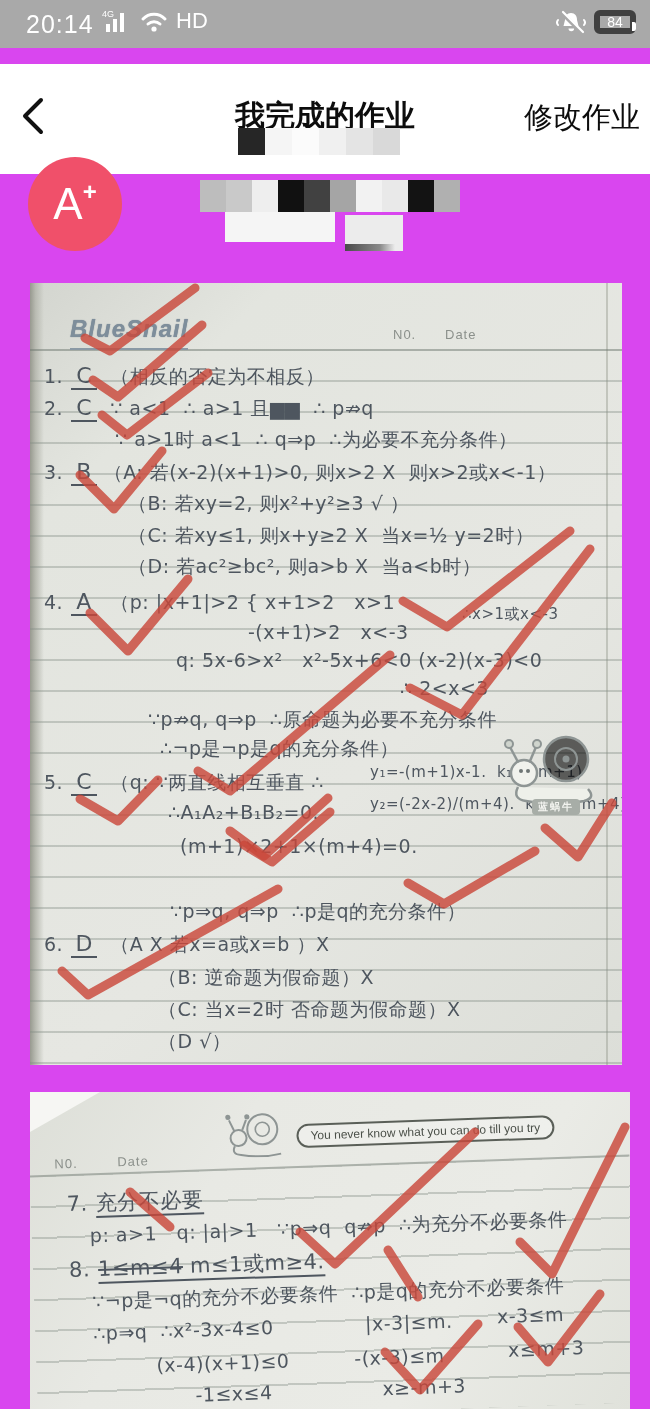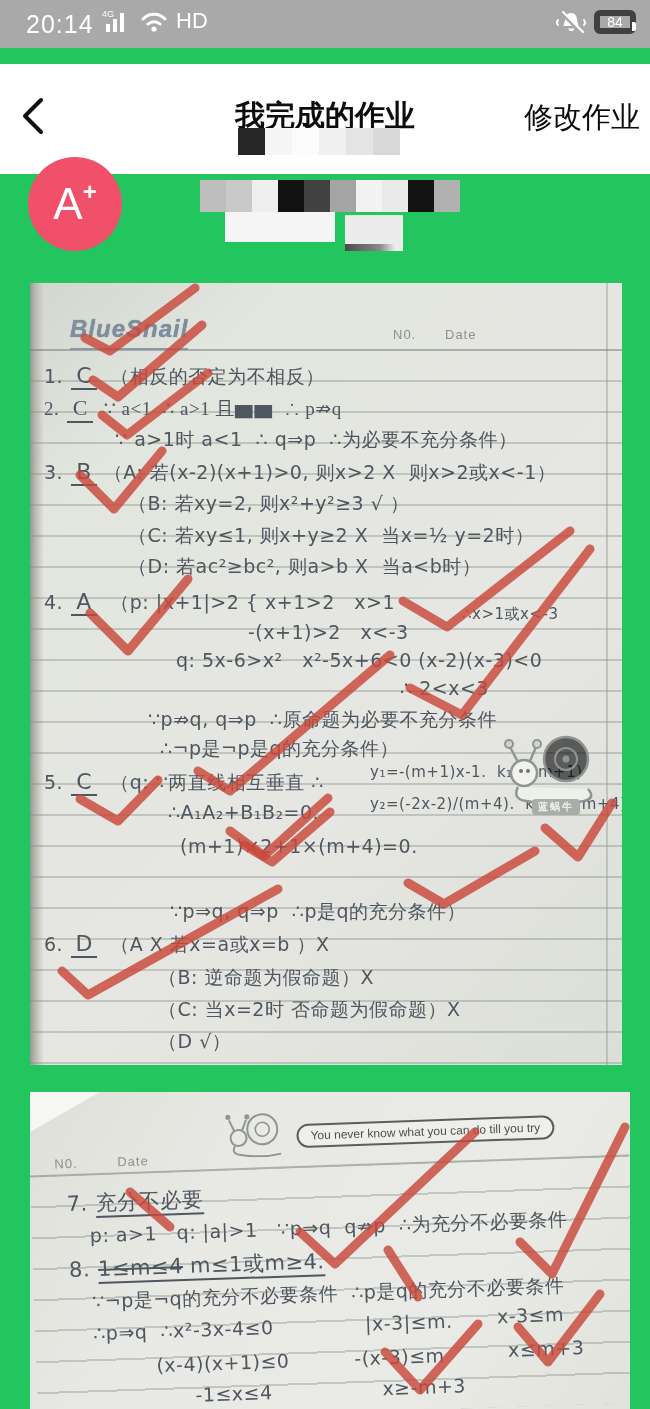--- a/index.html
+++ b/index.html
@@ -1,18 +1,18 @@
 <!DOCTYPE html>
 <html><head>
 <meta charset="utf-8">
 <style>
   * { margin:0; padding:0; box-sizing:border-box; }
   html,body { width:650px; height:1409px; background:#ffffff; overflow:hidden;
               font-family:"Liberation Sans", sans-serif; }
-  .stage { position:relative; width:650px; height:1409px; background:#22c55e; }
+  .stage { position:relative; width:650px; height:1409px; background:#d946ef; }
 
   
   .statusbar { position:absolute; left:0; top:0; width:650px; height:48px;
                background:#a9a9a9; color:#fff; }
   .sb-time { position:absolute; left:26px; top:10px; font-size:25px; letter-spacing:1px; }
   .sb-right { position:absolute; right:14px; top:10px; display:flex; align-items:center; gap:8px; }
   .sb-left-icons { position:absolute; left:102px; top:8px; display:flex; align-items:center; gap:8px; }
   .sb-hd { font-size:22px; }
   .battery { position:relative; width:42px; height:24px; border:6px solid #404040; border-radius:6px;
              display:flex; align-items:center; justify-content:center; font-size:14px; color:#fff; }
@@ -161,21 +161,21 @@
   <div class="photo photo1">
     <div class="spine"></div>
     <div class="page-fold" style="left:576px;"></div>
     <div class="rules" style="top:68px;"></div>
     <div class="head-rule" style="top:66px;"></div>
     <div class="brand-logo" style="left:40px; top:32px;">BlueSnail</div>
     <div class="no-date" style="left:363px; top:44px;">N0.</div>
     <div class="no-date" style="left:415px; top:44px;">Date</div>
 
     <div class="hw" style="left:14px; top:80px;"><span class="q-num">1.</span><span class="q-ans">C</span>  <span>（相反的否定为不相反）</span></div>
-    <div class="hw" style="left:14px; top:112px;font-family:Liberation Serif, serif;"><span class="q-num">2.</span><span class="q-ans">C</span>  <span>∵ a&lt;1  ∴ a&gt;1 且▆▆  ∴ p⇏q</span></div>
+    <div class="hw" style="left:14px; top:112px;"><span class="q-num">2.</span><span class="q-ans">C</span>  <span>∵ a&lt;1  ∴ a&gt;1 且▆▆  ∴ p⇏q</span></div>
     <div class="hw" style="left:85px; top:144px;">∵ a&gt;1时 a&lt;1  ∴ q⇒p  ∴为必要不充分条件）</div>
     <div class="hw" style="left:14px; top:176px;"><span class="q-num">3.</span><span class="q-ans">B</span> <span>（A: 若(x-2)(x+1)&gt;0, 则x&gt;2 X  则x&gt;2或x&lt;-1）</span></div>
     <div class="hw" style="left:98px; top:208px;">（B: 若xy=2, 则x²+y²≥3 √ ）</div>
     <div class="hw" style="left:98px; top:240px;">（C: 若xy≤1, 则x+y≥2 X  当x=½ y=2时）</div>
     <div class="hw" style="left:98px; top:271px;">（D: 若ac²≥bc², 则a&gt;b X  当a&lt;b时）</div>
     <div class="hw" style="left:14px; top:306px;"><span class="q-num">4.</span><span class="q-ans">A</span>  <span>（p: |x+1|&gt;2 { x+1&gt;2   x&gt;1</span></div>
     <div class="hw small" style="left:432px; top:322px;">∴x&gt;1或x&lt;-3</div>
     <div class="hw" style="left:218px; top:338px;">-(x+1)&gt;2   x&lt;-3</div>
     <div class="hw" style="left:146px; top:366px;">q: 5x-6&gt;x²   x²-5x+6&lt;0 (x-2)(x-3)&lt;0</div>
     <div class="hw" style="left:370px; top:394px;">∴ 2&lt;x&lt;3</div>

